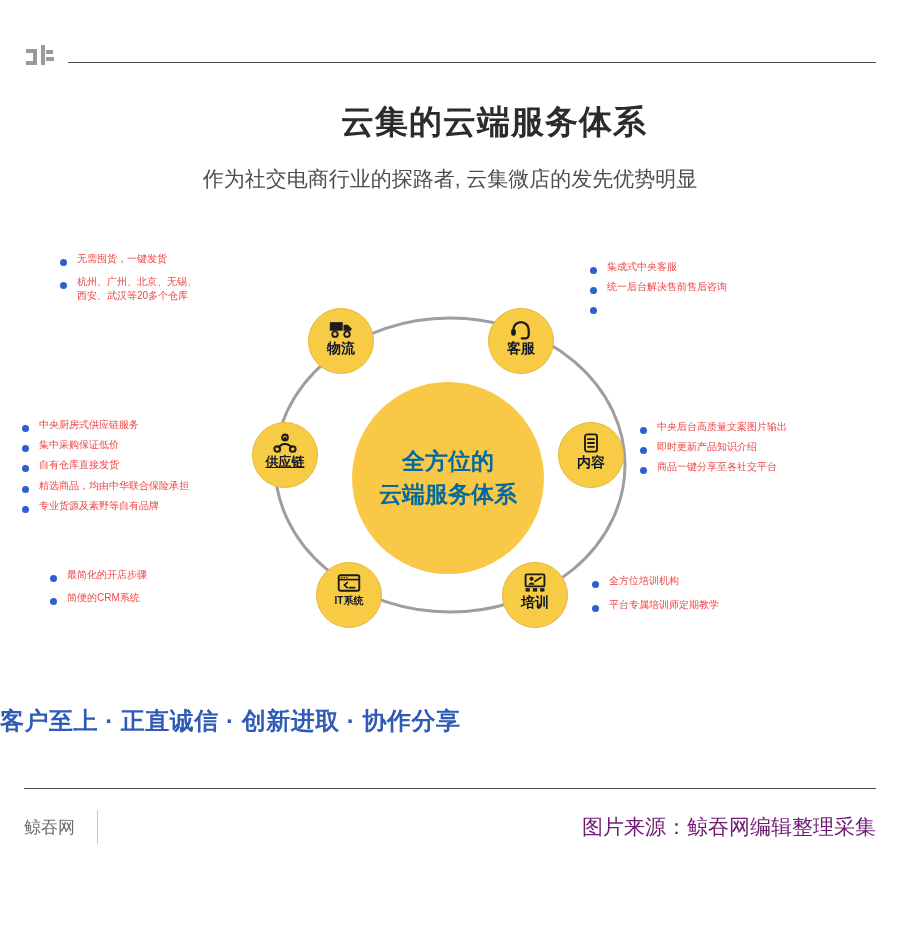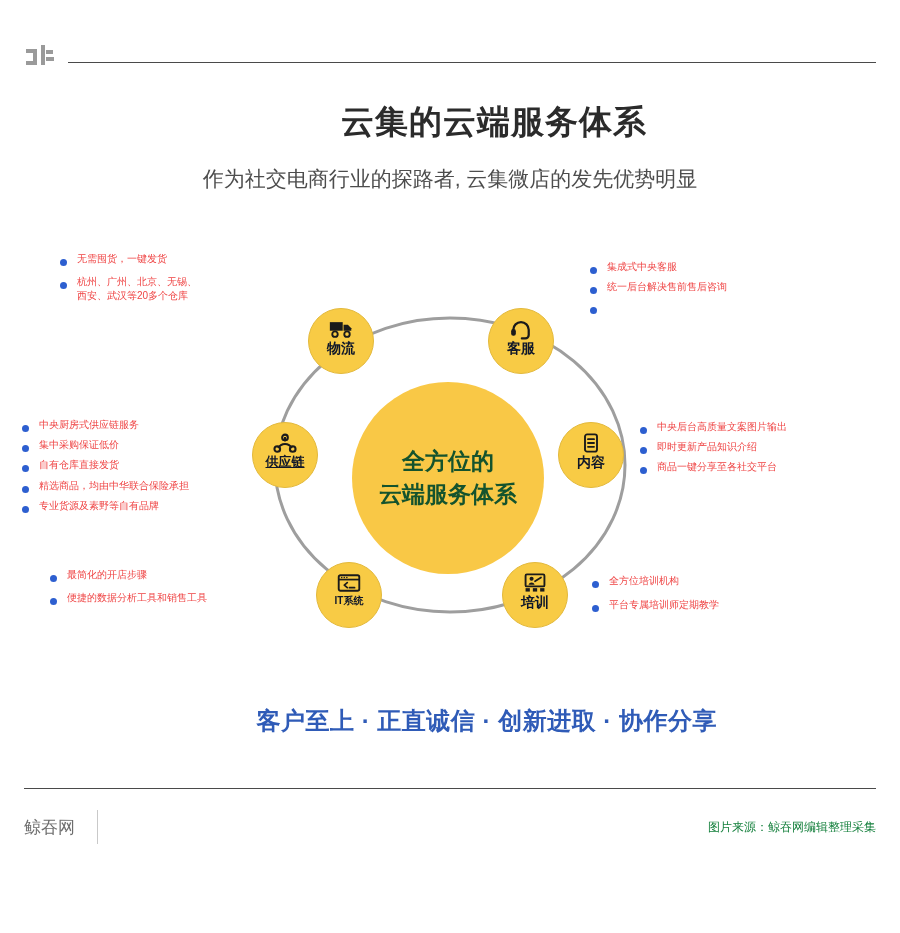--- a/index.html
+++ b/index.html
@@ -97,21 +97,21 @@
     left: 352px;
     top: 152px;
     width: 192px;
     height: 192px;
     border-radius: 50%;
     background: #f9c846;
     display: flex;
     flex-direction: column;
     align-items: center;
     justify-content: center;
-    color: #14532d;
+    color: #0369a1;
     font-size: 23px;
     font-weight: bold;
     line-height: 1.45;
     text-align: center;
   }
 
   .node {
     position: absolute;
     width: 66px;
     height: 66px;
@@ -186,21 +186,21 @@
   .list-content .bullet-row,
   .list-supply .bullet-row { margin-bottom: 6px; }
   .list-training .bullet-row { margin-bottom: 10px; }
 
   
   .slogan {
     position: absolute;
     top: 705px;
     left: 0;
     width: 717px;
-    text-align: right;
+    text-align: left;
     font-size: 24px;
     font-weight: bold;
     color: #2f5bb7;
     letter-spacing: 0.5px;
   }
 
   
   .footer-rule {
     position: absolute;
     top: 788px;
@@ -223,22 +223,22 @@
     color: #6d6d6d;
   }
   .footer-divider {
     width: 1px;
     height: 34px;
     background: #c9c9c9;
     margin-left: 22px;
   }
   .footer-source {
     margin-left: auto;
-    font-size: 12px;
-    color: #15803d;
+    font-size: 21px;
+    color: #701a75;
   }
 </style>
 </head>
 <body>
 
 <div class="header">
   <div class="logo-mark">
     <span class="lm1"></span>
       <span class="lm2"></span>
       <span class="lm3"></span>
@@ -392,21 +392,21 @@
     </div>
   </div>
 
   <div class="bullets list-it">
     <div class="bullet-row">
       <span class="bullet-dot"></span>
       <span class="bullet-text">最简化的开店步骤</span>
     </div>
     <div class="bullet-row">
       <span class="bullet-dot"></span>
-      <span class="bullet-text">便捷的数据分析工具和销售工具</span>
+      <span class="bullet-text">简便的CRM系统</span>
     </div>
   </div>
 
   <div class="bullets list-training">
     <div class="bullet-row">
       <span class="bullet-dot"></span>
       <span class="bullet-text">全方位培训机构</span>
     </div>
     <div class="bullet-row">
       <span class="bullet-dot"></span>

